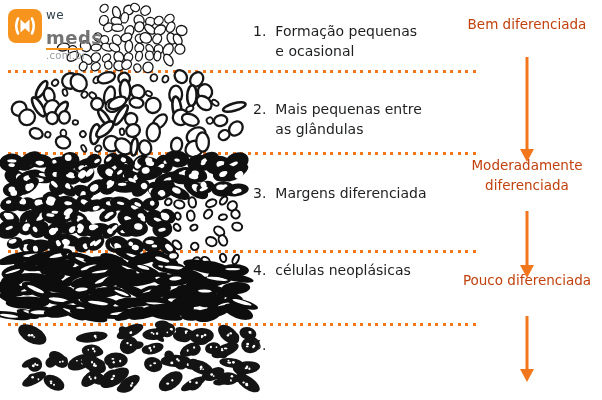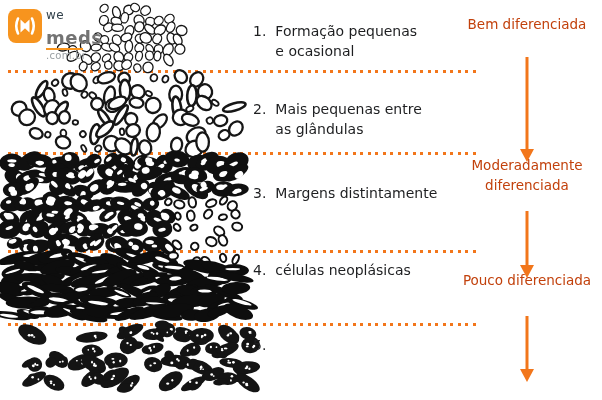--- a/index.html
+++ b/index.html
@@ -791,21 +791,21 @@
     <div class="step" style="top:100px">
       <span class="num">2.</span>
       <span class="txt">
           <div>Mais pequenas entre</div>
                         <div>as glândulas</div>
         </span>
     </div>
     <div class="step" style="top:184px">
       <span class="num">3.</span>
       <span class="txt">
-          <div>Margens distintamente</div>
+          <div>Margens diferenciada</div>
         </span>
     </div>
     <div class="step" style="top:261px">
       <span class="num">4.</span>
       <span class="txt">
                         <div>células neoplásicas</div>
         </span>
     </div>
     <div class="step" style="top:336px">
       <span class="num">5.</span>

